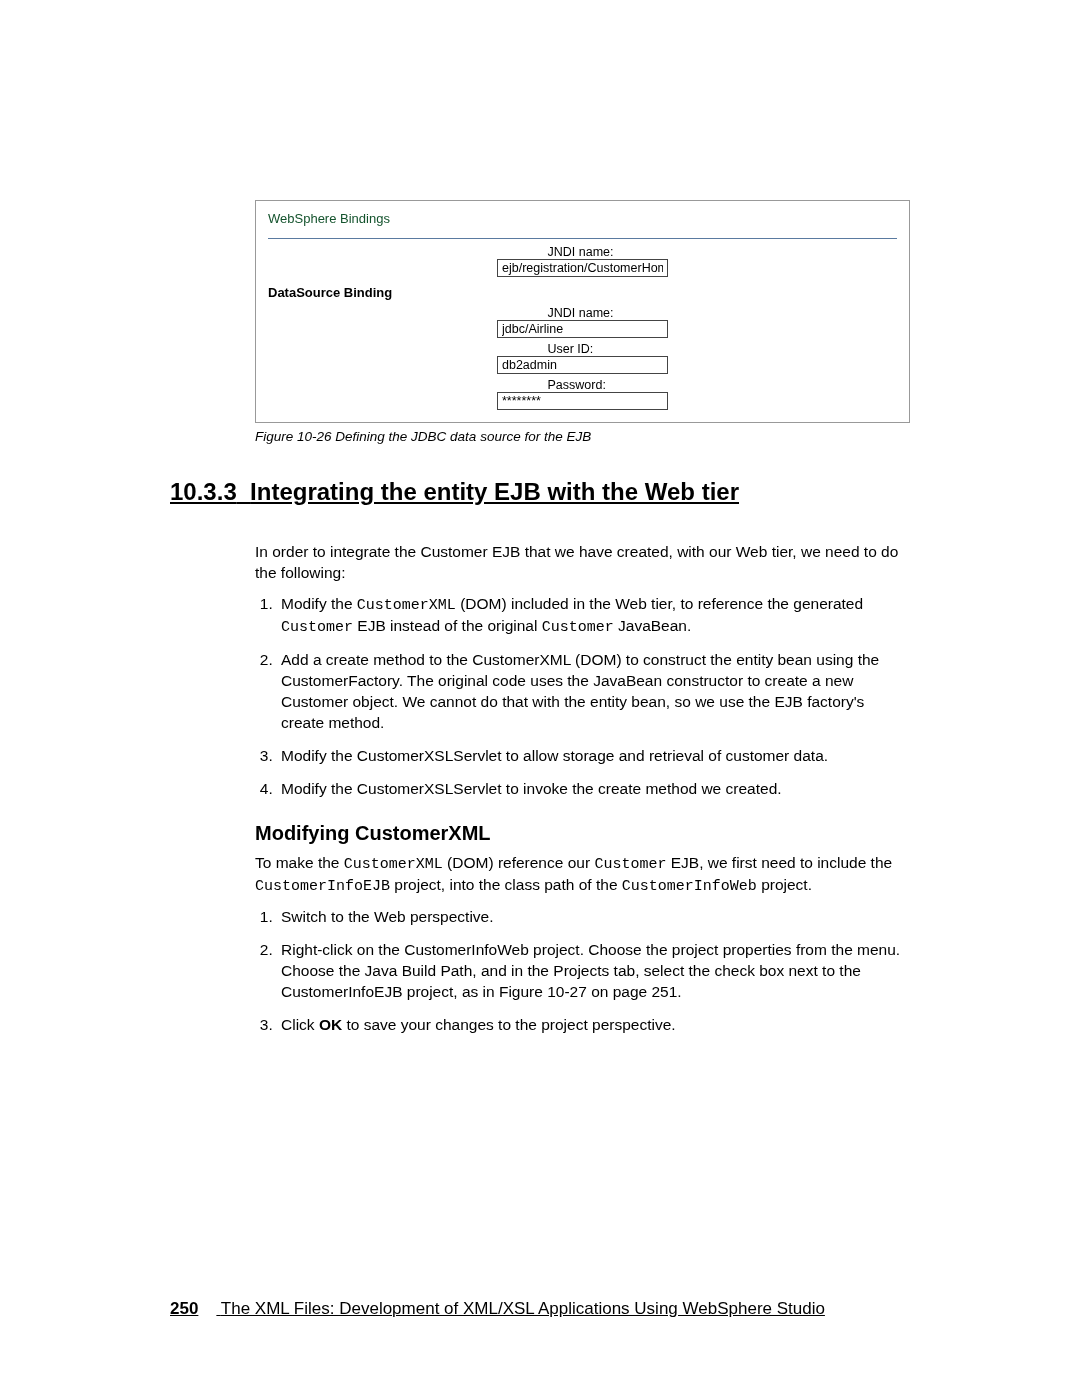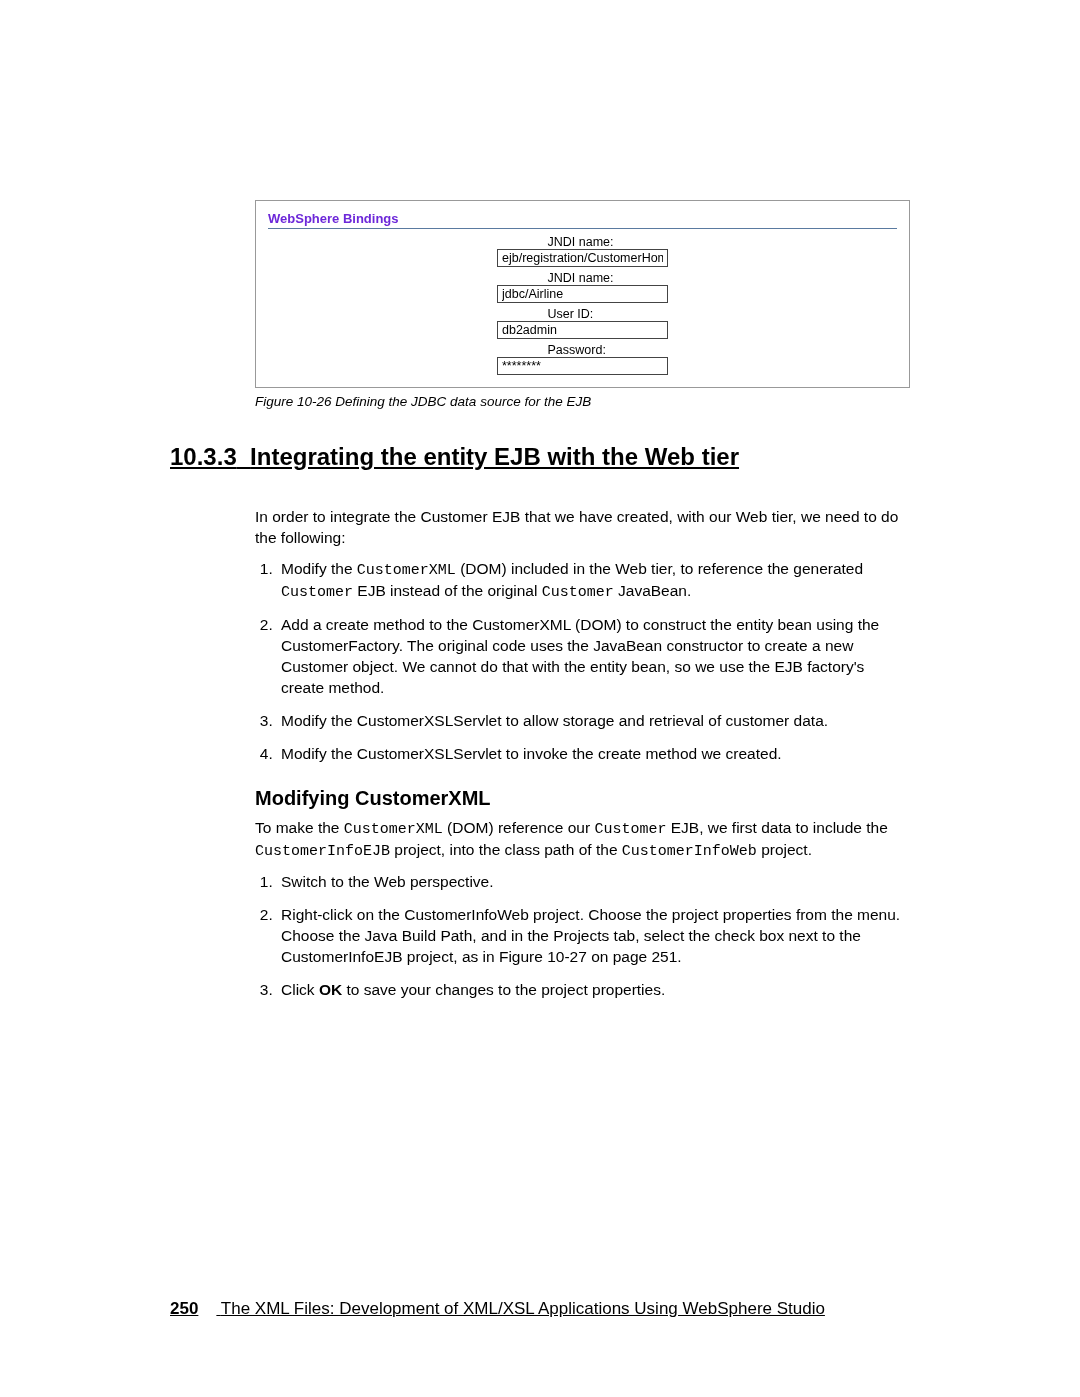--- a/index.html
+++ b/index.html
@@ -12,26 +12,26 @@
       position: relative;
       padding: 200px 170px 0 170px;
     }
     .figure-box {
       border: 1px solid #999;
       padding: 10px 12px 8px 12px;
       margin-left: 85px;
       font-size: 13px;
     }
     .fb-heading {
-      font-weight: bold;
+      font-weight: normal;
       font-size: 13px;
       border-bottom: 1px solid #5a7aa0;
-      padding-bottom: 2px;
+      padding-bottom: 12px;
       margin-bottom: 6px;
-      color: #6d28d9;
+      color: #14532d;
     }
     .fb-desc {
       font-size: 12.5px;
       margin-bottom: 24px;
     }
     .fb-row {
       display: flex;
       align-items: center;
       font-size: 12.5px;
       margin-bottom: 4px;
@@ -104,20 +104,21 @@
 <body>
 
 <div class="figure-box">
   <div class="fb-heading">WebSphere Bindings</div>
 
   <div class="fb-row">
     <div class="fb-label">JNDI name:</div>
     <input class="fb-input" value="ejb/registration/CustomerHome" style="">
   </div>
 
+  <div class="fb-subhead">DataSource Binding</div>
 
   <div class="fb-row">
     <div class="fb-label">JNDI name:</div>
     <input class="fb-input" value="jdbc/Airline" style="">
   </div>
   <div class="fb-row">
     <div class="fb-label">User ID:</div>
     <input class="fb-input" value="db2admin" style="">
   </div>
   <div class="fb-row">
@@ -142,27 +143,27 @@
     <span>Modify the </span><span class="mono">CustomerXML</span><span> (DOM) included in the Web tier, to reference the generated </span><span class="mono">Customer</span><span> EJB instead of the original </span><span class="mono">Customer</span><span> JavaBean.</span>
   </li>
   <li>Add a create method to the CustomerXML (DOM) to construct the entity bean using the CustomerFactory. The original code uses the JavaBean constructor to create a new Customer object. We cannot do that with the entity bean, so we use the EJB factory's create method.</li>
   <li>Modify the CustomerXSLServlet to allow storage and retrieval of customer data.</li>
   <li>Modify the CustomerXSLServlet to invoke the create method we created.</li>
 </ol>
 
 <div class="subheading">Modifying CustomerXML</div>
 
 <div class="body-text para">
-  <span>To make the </span><span class="mono">CustomerXML</span><span> (DOM) reference our </span><span class="mono">Customer</span><span> EJB, we first data to include the </span><span class="mono">CustomerInfoEJB</span><span> project, into the class path of the </span><span class="mono">CustomerInfoWeb</span><span> project.</span>
+  <span>To make the </span><span class="mono">CustomerXML</span><span> (DOM) reference our </span><span class="mono">Customer</span><span> EJB, we first need to include the </span><span class="mono">CustomerInfoEJB</span><span> project, into the class path of the </span><span class="mono">CustomerInfoWeb</span><span> project.</span>
 </div>
 
 <ol class="steps">
   <li>Switch to the Web perspective.</li>
   <li>Right-click on the CustomerInfoWeb project. Choose the project properties from the menu. Choose the Java Build Path, and in the Projects tab, select the check box next to the CustomerInfoEJB project, as in Figure 10-27 on page 251.</li>
   <li>
-    <span>Click </span><b>OK</b><span> to save your changes to the project properties.</span>
+    <span>Click </span><b>OK</b><span> to save your changes to the project perspective.</span>
   </li>
 </ol>
 
 <div class="footer">
   <span class="pn">250</span>
   <span>The XML Files:   Development of XML/XSL Applications Using WebSphere Studio</span>
 </div>
 
 </body></html>

